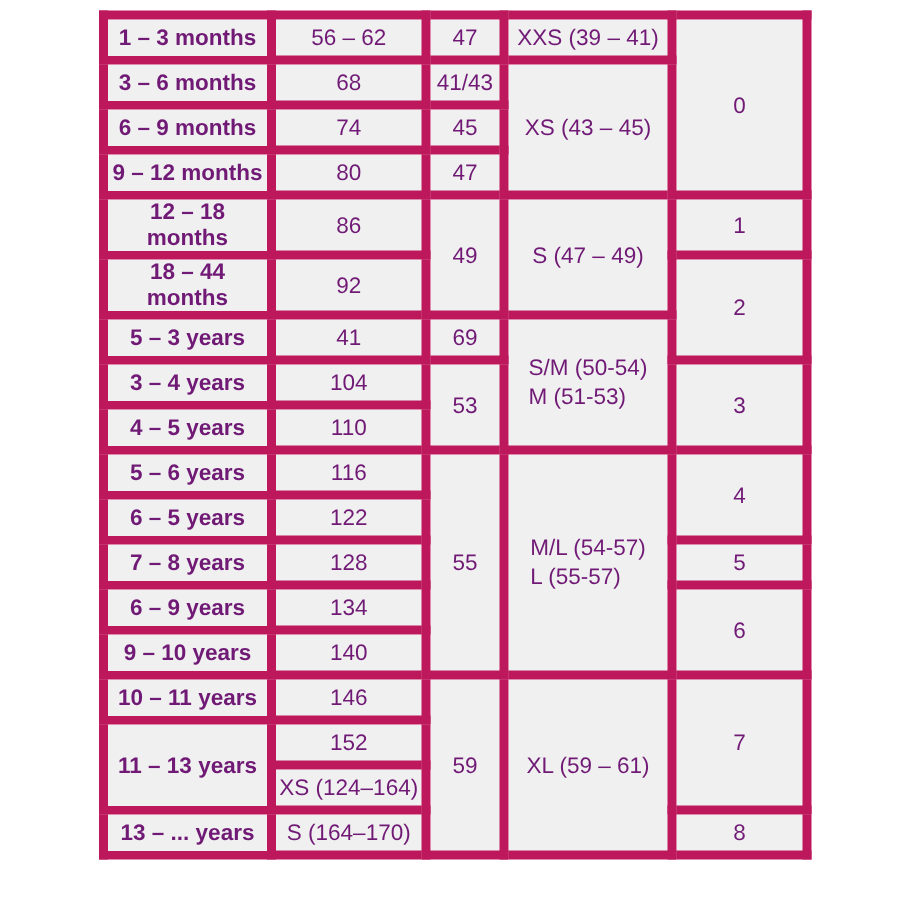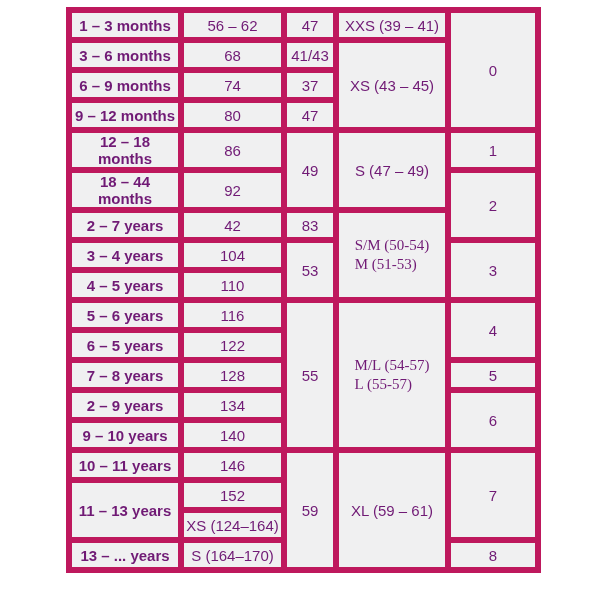--- a/index.html
+++ b/index.html
@@ -57,21 +57,21 @@
     content:""; position:absolute; left:-11px; bottom:-2px;
     width:11px; height:2px; background:#2e2e2e;
   }
   tr.first td.col-age::before {
     content:""; position:absolute; left:-11px; top:-2px;
     width:11px; height:2px; background:#2e2e2e;
   }
   td.bb.col-age::after { background:#9b9b9b; }
 
   .kwrap { display:inline-block; text-align:left; line-height:1.3; }
-  .kwrap span { display:block;font-family:Liberation Serif, serif; }
+  .kwrap span { display:block; }
 </style>
 </head>
 <body>
 
 <div class="page">
   <div class="chart">
 
 
     <table class="grid">
       <colgroup>
@@ -94,21 +94,21 @@
       <tr>
         <td class="col-age">3 – 6 months</td>
         <td>68</td>
         <td>41/43</td>
         <td rowspan="3">XS (43 – 45)</td>
       </tr>
 
       <tr>
         <td class="col-age g">6 – 9 months</td>
         <td class="g">74</td>
-        <td class="g">37</td>
+        <td class="g">45</td>
       </tr>
 
       <tr>
         <td class="col-age">9 – 12 months</td>
         <td>80</td>
         <td>47</td>
       </tr>
 
       <tr>
         <td class="col-age g">12 – 18 months</td>
@@ -118,23 +118,23 @@
         <td class="col-mit">1</td>
       </tr>
 
       <tr>
         <td class="col-age">18 – 44 months</td>
         <td>92</td>
         <td class="col-mit" rowspan="2">2</td>
       </tr>
 
       <tr>
-        <td class="col-age g">2 – 7 years</td>
-        <td class="g">42</td>
-        <td class="g">83</td>
+        <td class="col-age g">5 – 3 years</td>
+        <td class="g">41</td>
+        <td class="g">69</td>
         <td rowspan="3">
           <div class="kwrap">
             <span>S/M (50-54)</span>
             <span>M (51-53)</span>
           </div>
         </td>
       </tr>
 
       <tr>
         <td class="col-age">3 – 4 years</td>
@@ -166,21 +166,21 @@
         <td class="g">122</td>
       </tr>
 
       <tr>
         <td class="col-age">7 – 8 years</td>
         <td>128</td>
         <td class="col-mit">5</td>
       </tr>
 
       <tr>
-        <td class="col-age g">2 – 9 years</td>
+        <td class="col-age g">6 – 9 years</td>
         <td class="g">134</td>
         <td class="col-mit" rowspan="2">6</td>
       </tr>
 
       <tr>
         <td class="col-age">9 – 10 years</td>
         <td>140</td>
       </tr>
 
       <tr>

